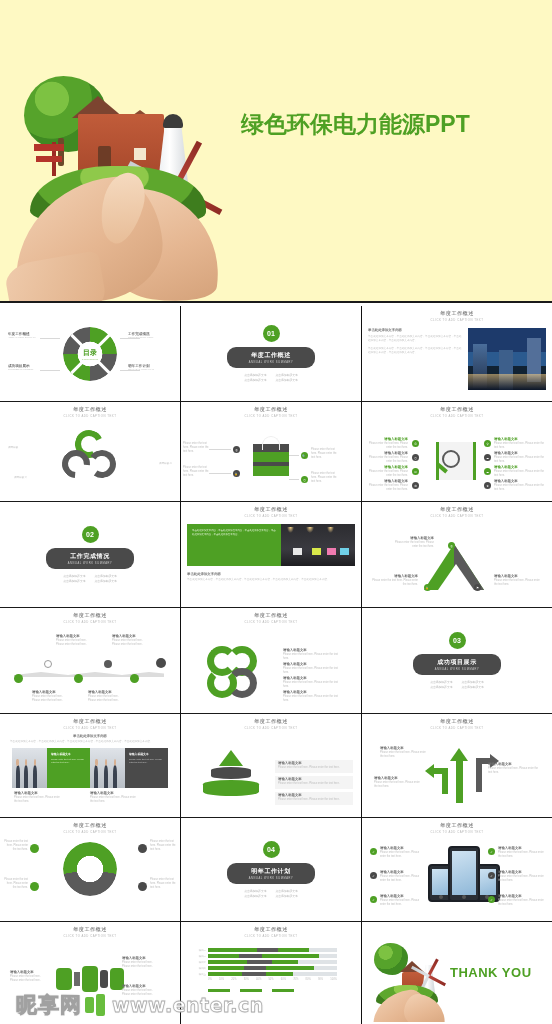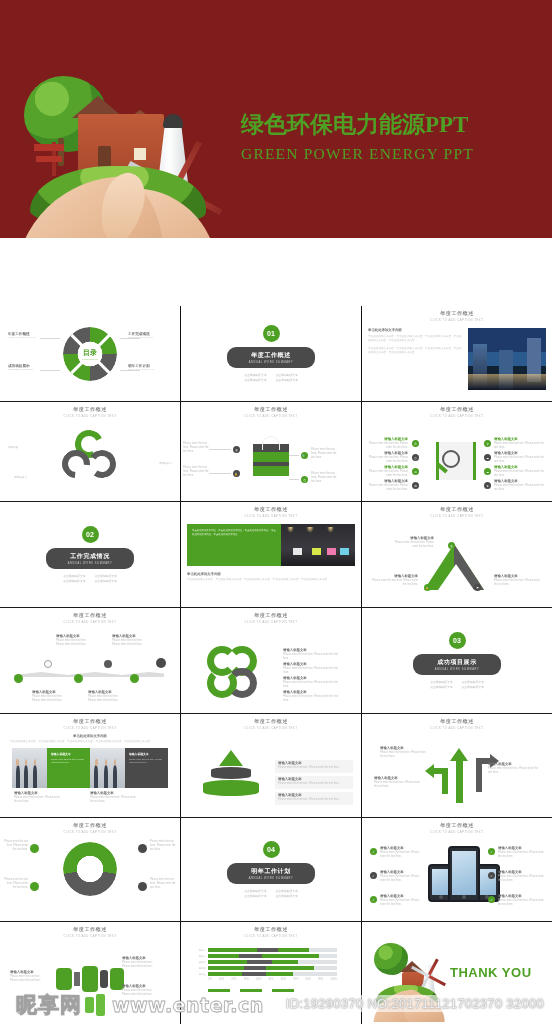--- a/index.html
+++ b/index.html
@@ -5,21 +5,21 @@
   * { box-sizing: border-box; margin: 0; padding: 0; }
   html, body {
     width: 552px; height: 1024px;
     background: #ffffff;
     font-family: "Liberation Sans", "DejaVu Sans", sans-serif;
     overflow: hidden;
   }
   #page { position: relative; width: 552px; height: 1024px; background: #fff; }
 
   
-  .cover { position: relative; width: 552px; height: 238px; background: #7f1d1d; overflow: hidden; font-family: Liberation Serif, serif; }
+  .cover { position: relative; width: 552px; height: 303px; background: #fef9c3; overflow: hidden; }
   .cover-art { position: absolute; left: 6px; top: 62px; width: 246px; height: 240px; }
 
   .tree {
     position: absolute; left: 18px; top: 14px; width: 82px; height: 76px;
     background: radial-gradient(circle at 34% 30%, #7dc242 0 22%, #56a32b 23% 52%, #3f8a22 53% 100%);
     border-radius: 48% 52% 46% 54% / 52% 46% 54% 48%;
   }
   .tree:after {
     content:""; position:absolute; left:34px; top:62px; width:6px; height:28px;
     background:#6b4a2a; border-radius:2px;
@@ -279,21 +279,20 @@
       <div class="mill-hub"></div>
       <div class="grass"></div>
       <div class="palm-right"></div>
       <div class="palm-left"></div>
       <div class="thumb"></div>
       <div class="wrist"></div>
     </div>
 
     <div class="cover-text">
       <div class="cover-title">绿色环保电力能源PPT</div>
-      <div class="cover-sub">GREEN  POWER  ENERGY  PPT</div>
     </div>
 
     <div class="cover-rule"></div>
   </div>
 
   <div class="grid">
 
     <div class="col">
 
       <div class="slide" style="height:96px">
@@ -804,15 +803,14 @@
         </div>
       </div>
     </div>
   </div>
 
   <div class="wm-logo">
     <span class="wm-cn">昵享网</span>
     <span class="wm-mark"></span>
     <span class="wm-url">www.enter.cn</span>
   </div>
-  <div class="wm-id">ID:19290370 NO:201711121702370 32000</div>
 
 </div>
 
 </body></html>

